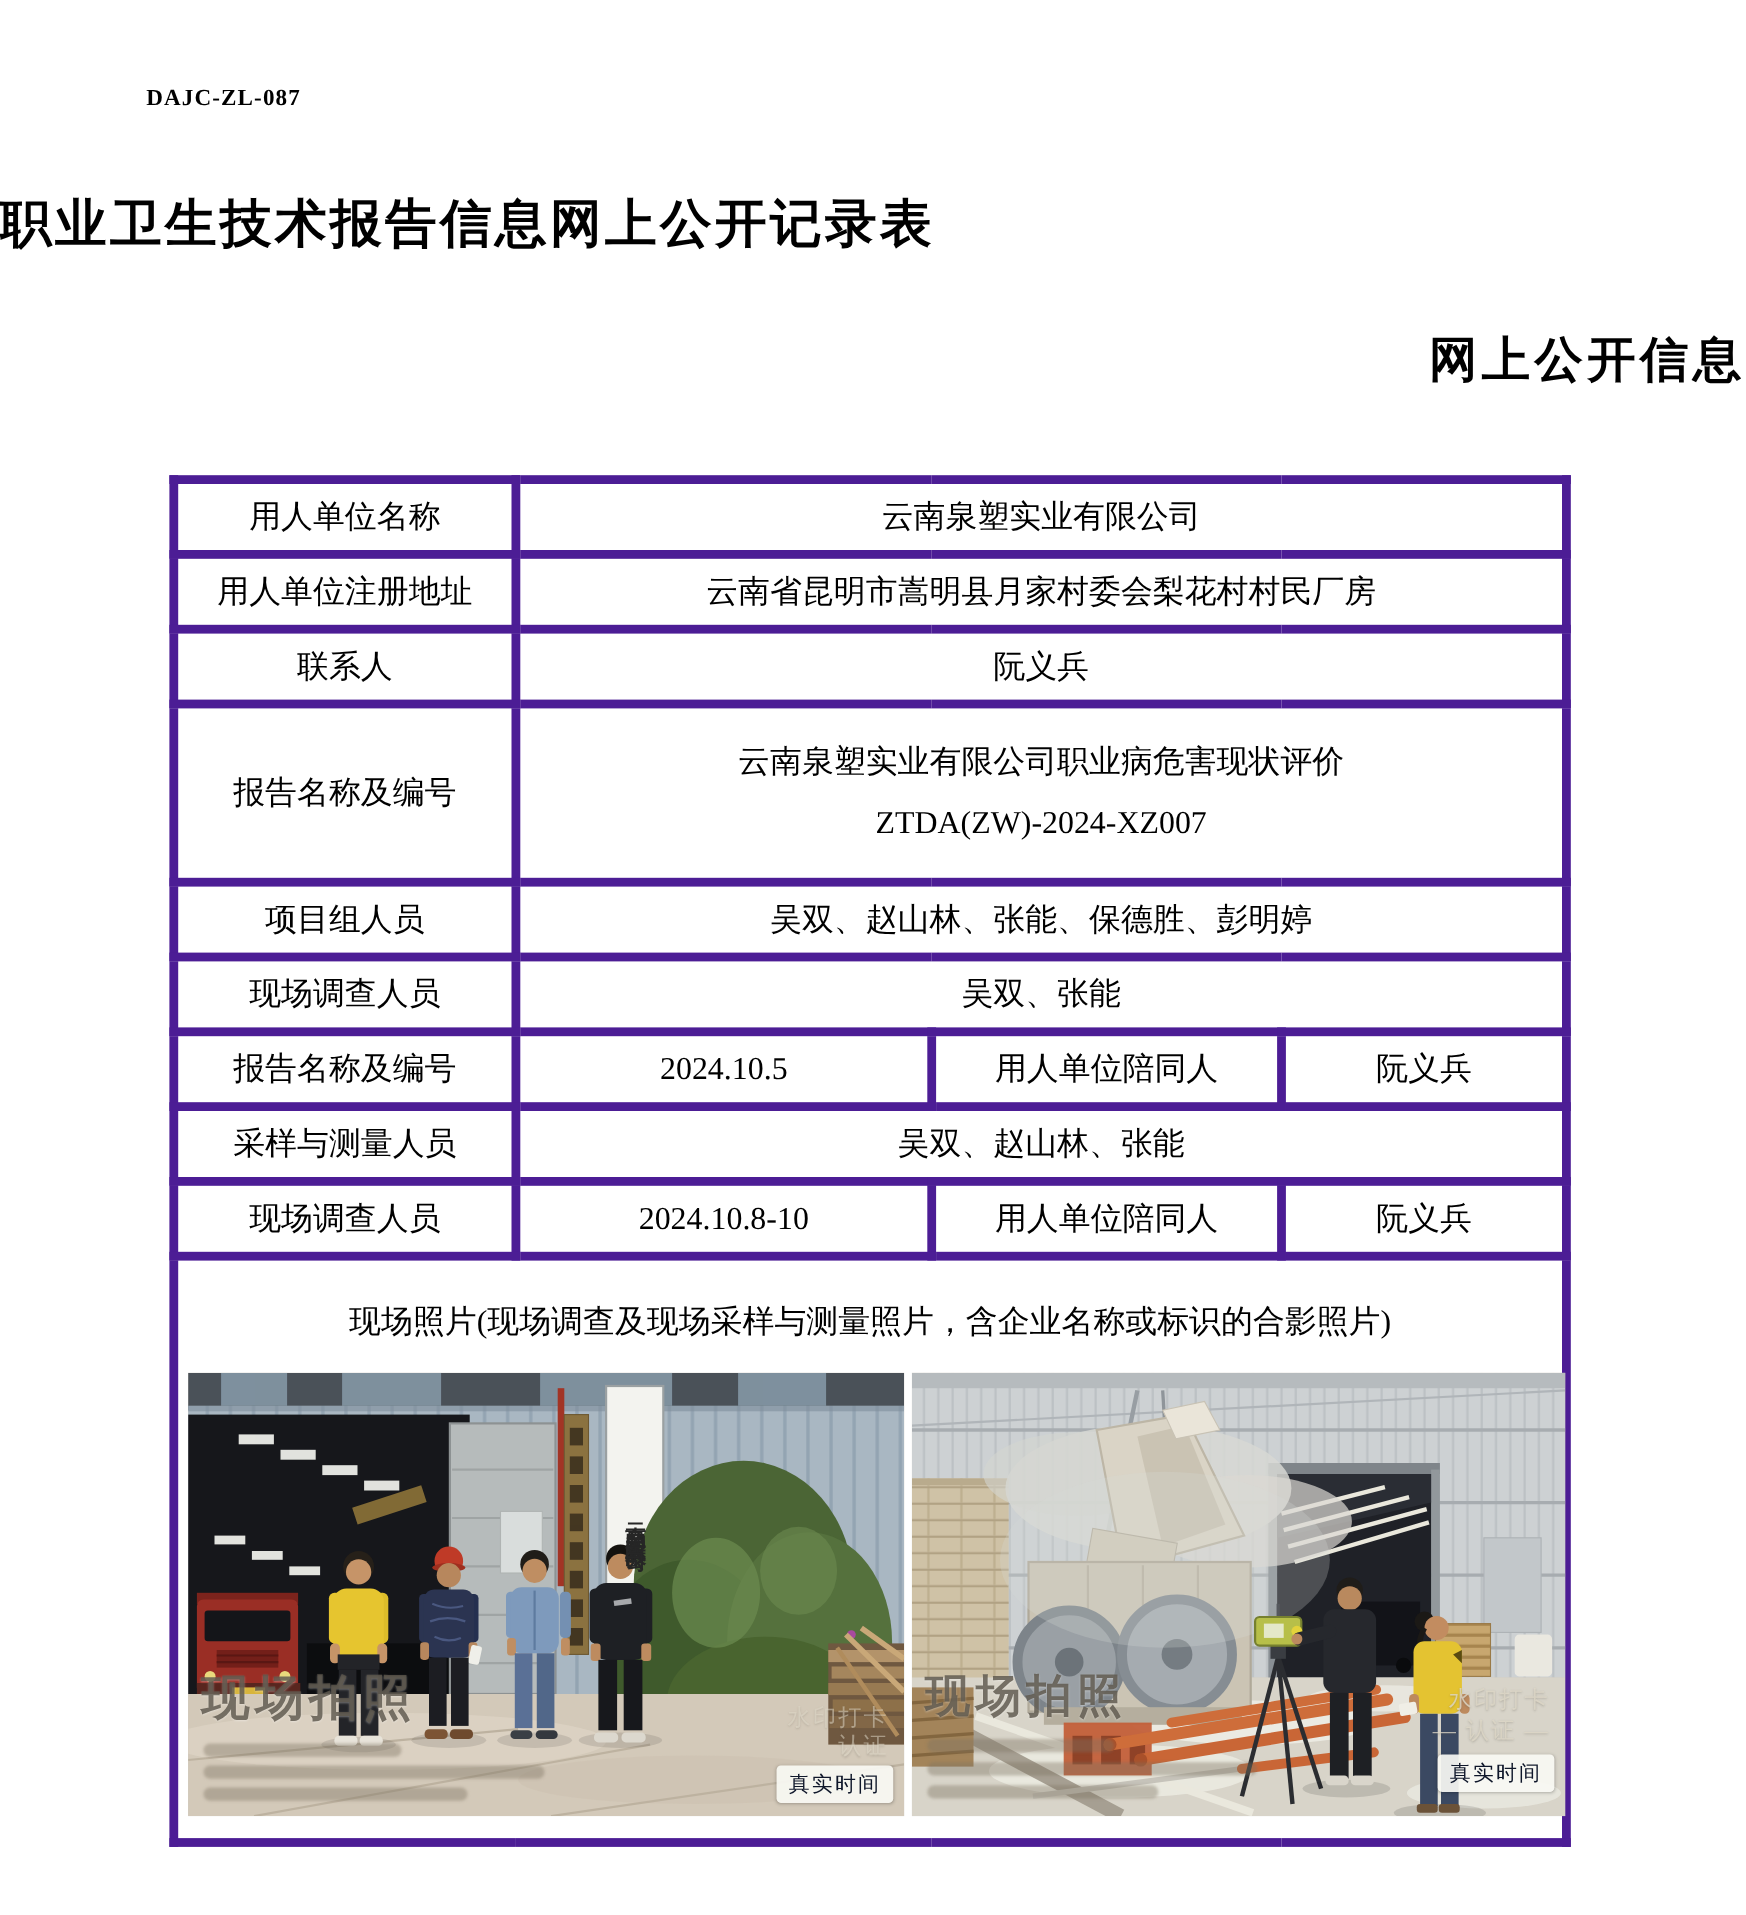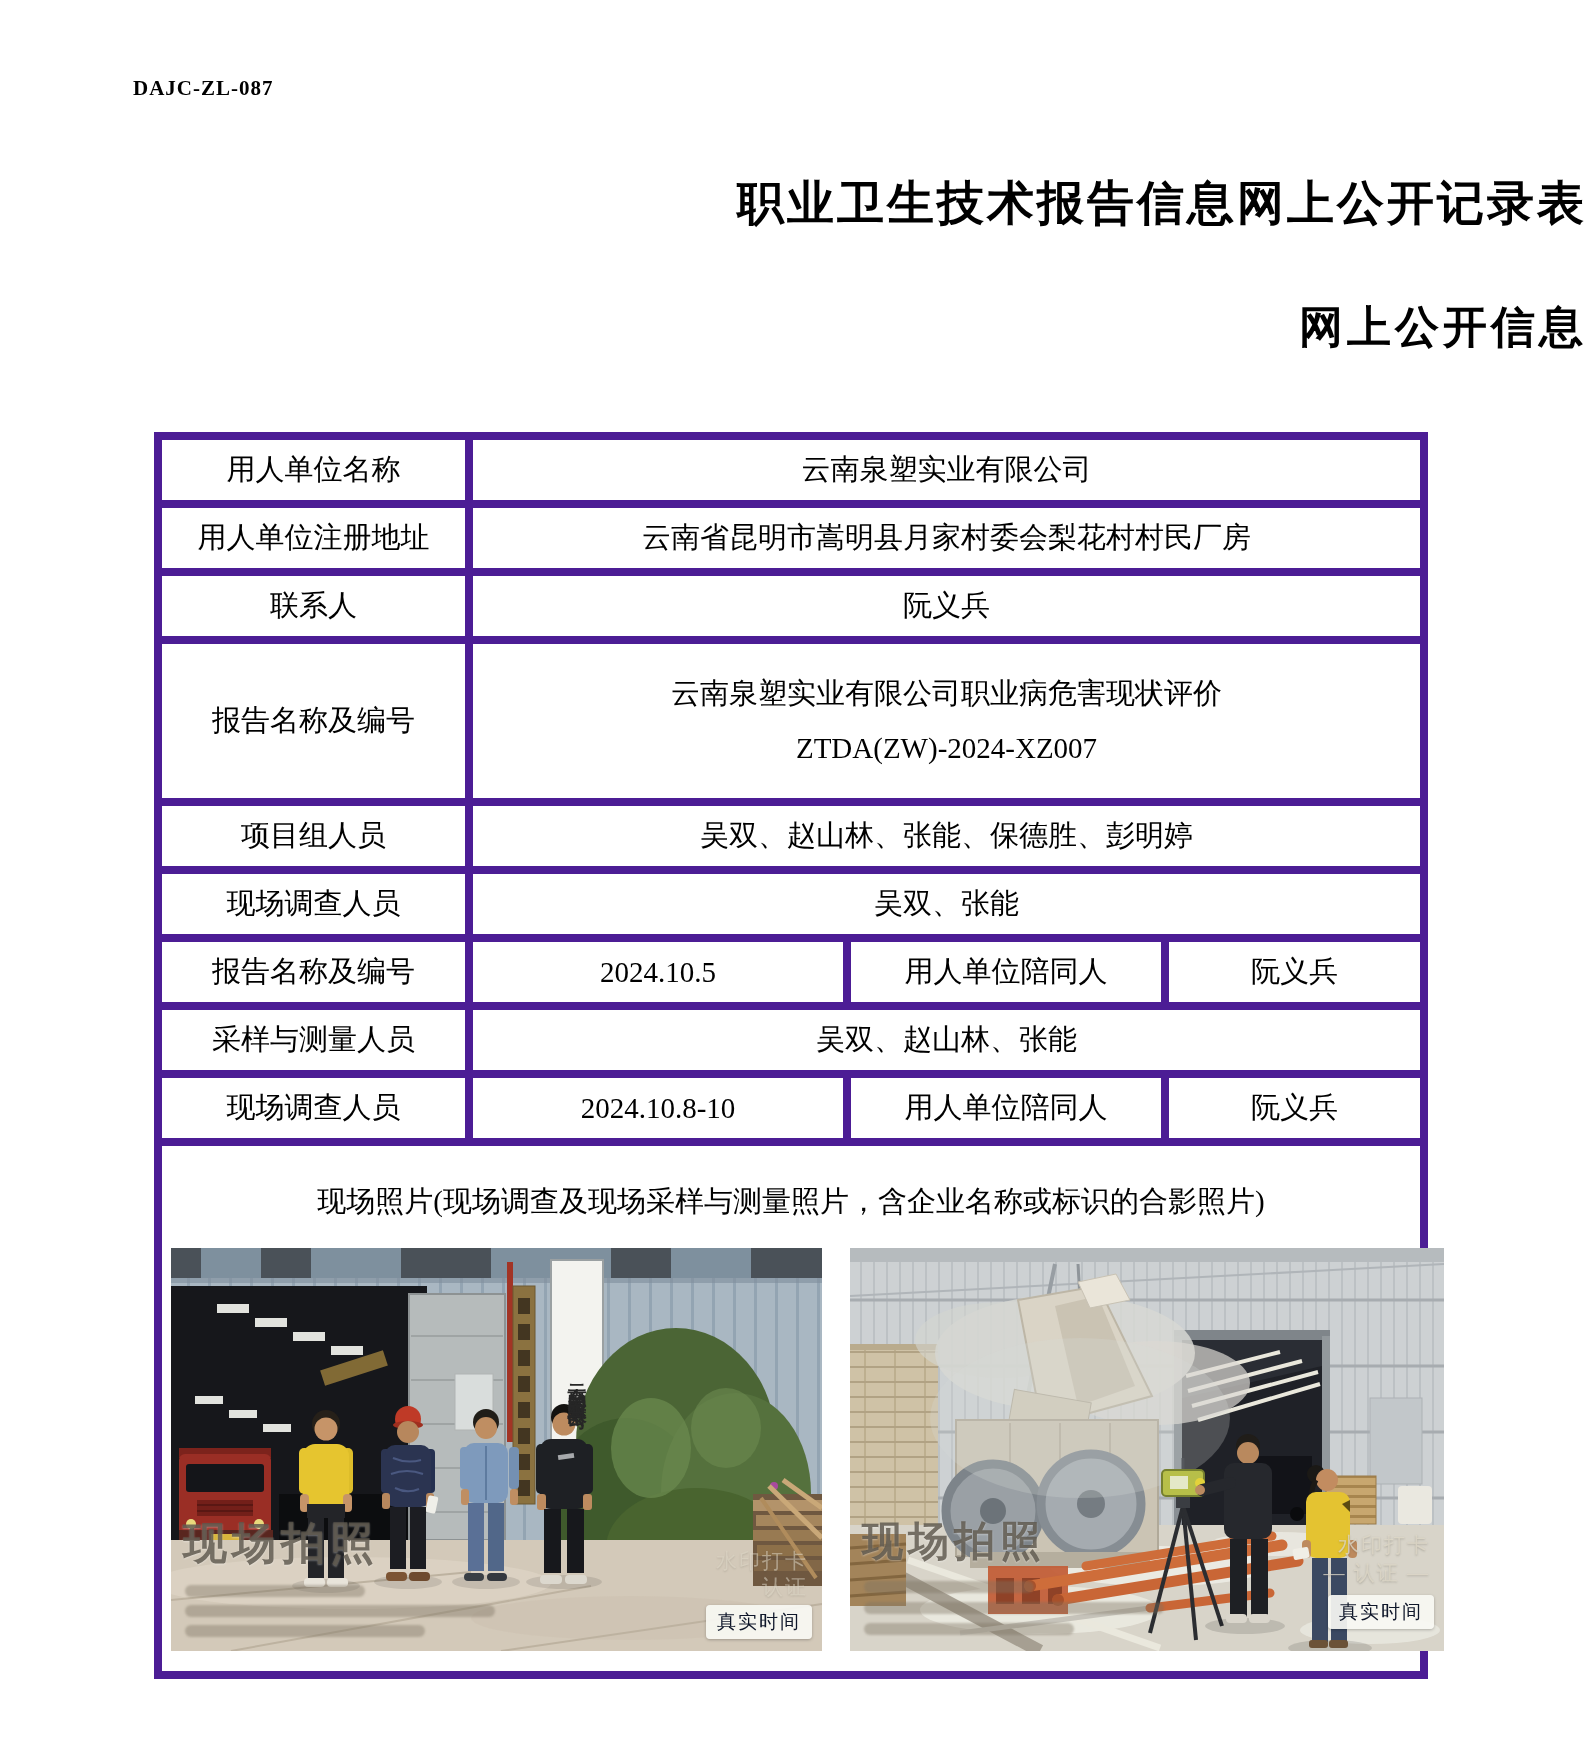--- a/index.html
+++ b/index.html
@@ -1,37 +1,37 @@
 <!DOCTYPE html>
 <html><head>
 <meta charset="utf-8">
 <style>
   * { margin:0; padding:0; box-sizing:border-box; }
   html,body { background:#fff; }
   body { font-family:"Liberation Serif","DejaVu Serif",serif; color:#000; }
   .page { position:relative; width:1587px; height:1741px; background:#ffffff; overflow:hidden; }
 
   .doc-code { position:absolute; left:133px; top:76px; font-size:21px; letter-spacing:1px; font-weight:600; }
-  .page-title { position:absolute; top:172px; left:0; width:100%; text-align:right;
+  .page-title { position:absolute; top:172px; left:0; width:100%; text-align:left;
                 font-size:47px; font-weight:bold; letter-spacing:3px; }
   .page-subtitle { position:absolute; top:298px; left:0; width:100%; text-align:right;
                    font-size:44px; font-weight:bold; letter-spacing:4px; }
 
   table.info-table { position:absolute; left:154px; top:432px; width:1266px;
                      border-collapse:collapse; table-layout:fixed; }
   table.info-table td { border:8px solid #4c1d95; font-size:29px; text-align:center;
                         vertical-align:middle; padding:2px 8px; }
   td.lbl { }
   tr.r-std { height:68px; }
   tr.r-tall { height:162px;margin-top:25px; }
   tr.r-photos { height:533px; }
   .two-line div { line-height:1.9; }
   td.photo-cell { text-align:left; vertical-align:top; padding:0; }
   .photo-caption { font-size:29px; padding:16px 6px 0 6px; }
-  .photos { display:flex; gap:28px; margin-top:26px; padding-left:1px; }
+  .photos { display:flex; gap:7px; margin-top:26px; padding-left:1px; }
   .photo { position:relative; overflow:hidden; background:#cfcac0; flex:0 0 auto; }
   .photo svg { position:absolute; inset:0; display:block; }
   .photo-left { width:651px; height:403px; }
   .photo-right { width:594px; height:403px; }
 
   .v-sign { position:absolute; left:383px; top:18px; width:46px; height:236px;
             writing-mode:vertical-rl; text-orientation:upright;
             font-size:19px; font-weight:bold; color:#262626; letter-spacing:3px;
             text-align:center; line-height:46px; }
   .wm-title { position:absolute; left:12px; font-size:44px; font-weight:bold;

